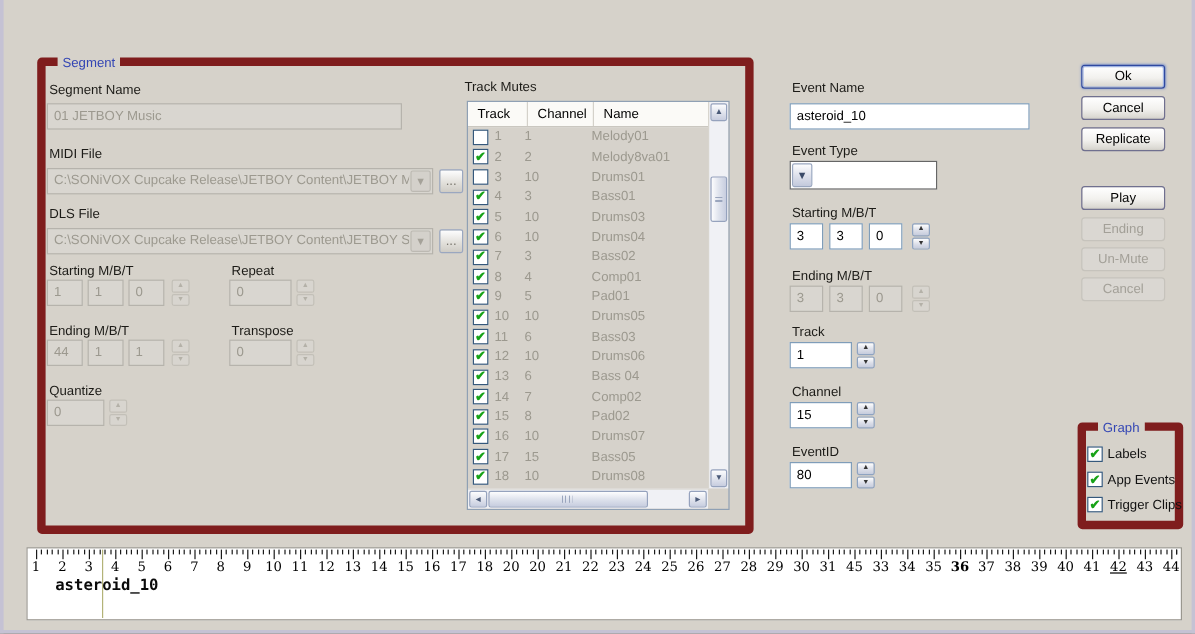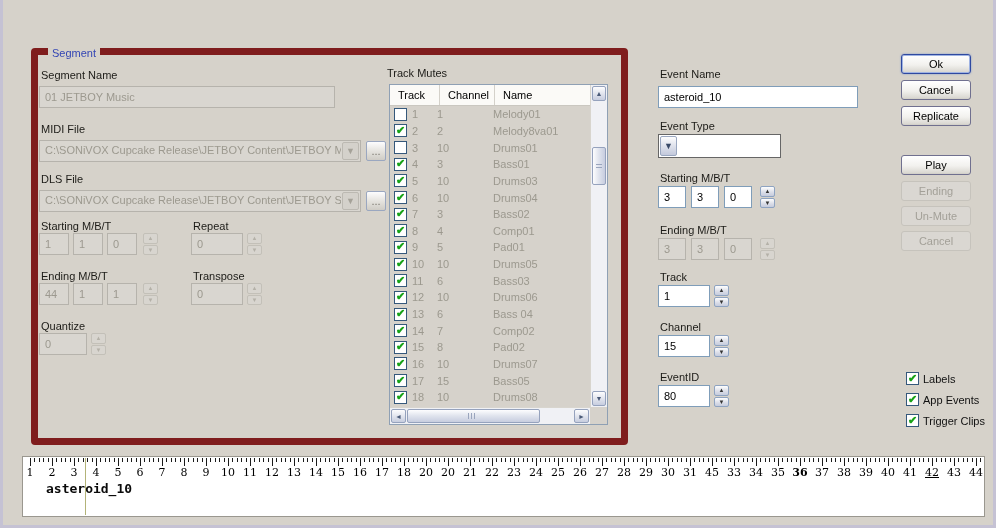--- a/index.html
+++ b/index.html
@@ -356,20 +356,23 @@
     </span>
 
   <button class="xpbtn focused" style="left:898px; top:54px;">Ok</button>
   <button class="xpbtn" style="left:898px; top:80px;">Cancel</button>
   <button class="xpbtn" style="left:898px; top:106px;">Replicate</button>
   <button class="xpbtn" style="left:898px; top:155px;">Play</button>
   <button class="xpbtn disabled" style="left:898px; top:181px;">Ending</button>
   <button class="xpbtn disabled" style="left:898px; top:206px;">Un-Mute</button>
   <button class="xpbtn disabled" style="left:898px; top:231px;">Cancel</button>
 
+  <div class="groupbox" style="left:895px; top:352px; width:88px; height:89px;">
+    <span class="grouplabel">Graph</span>
+  </div>
   <div id="graph-options"></div>
 
   <div class="ruler">
     <div id="ruler-ticks">
         <span class="tick major" style="left: 7px;"></span>
         <span class="tick minor" style="left: 11.4px;"></span>
         <span class="tick minor" style="left: 15.8px;"></span>
         <span class="tick minor" style="left: 20.2px;"></span>
         <span class="tick minor" style="left: 24.6px;"></span>
         <span class="tick major" style="left: 29px;"></span>

